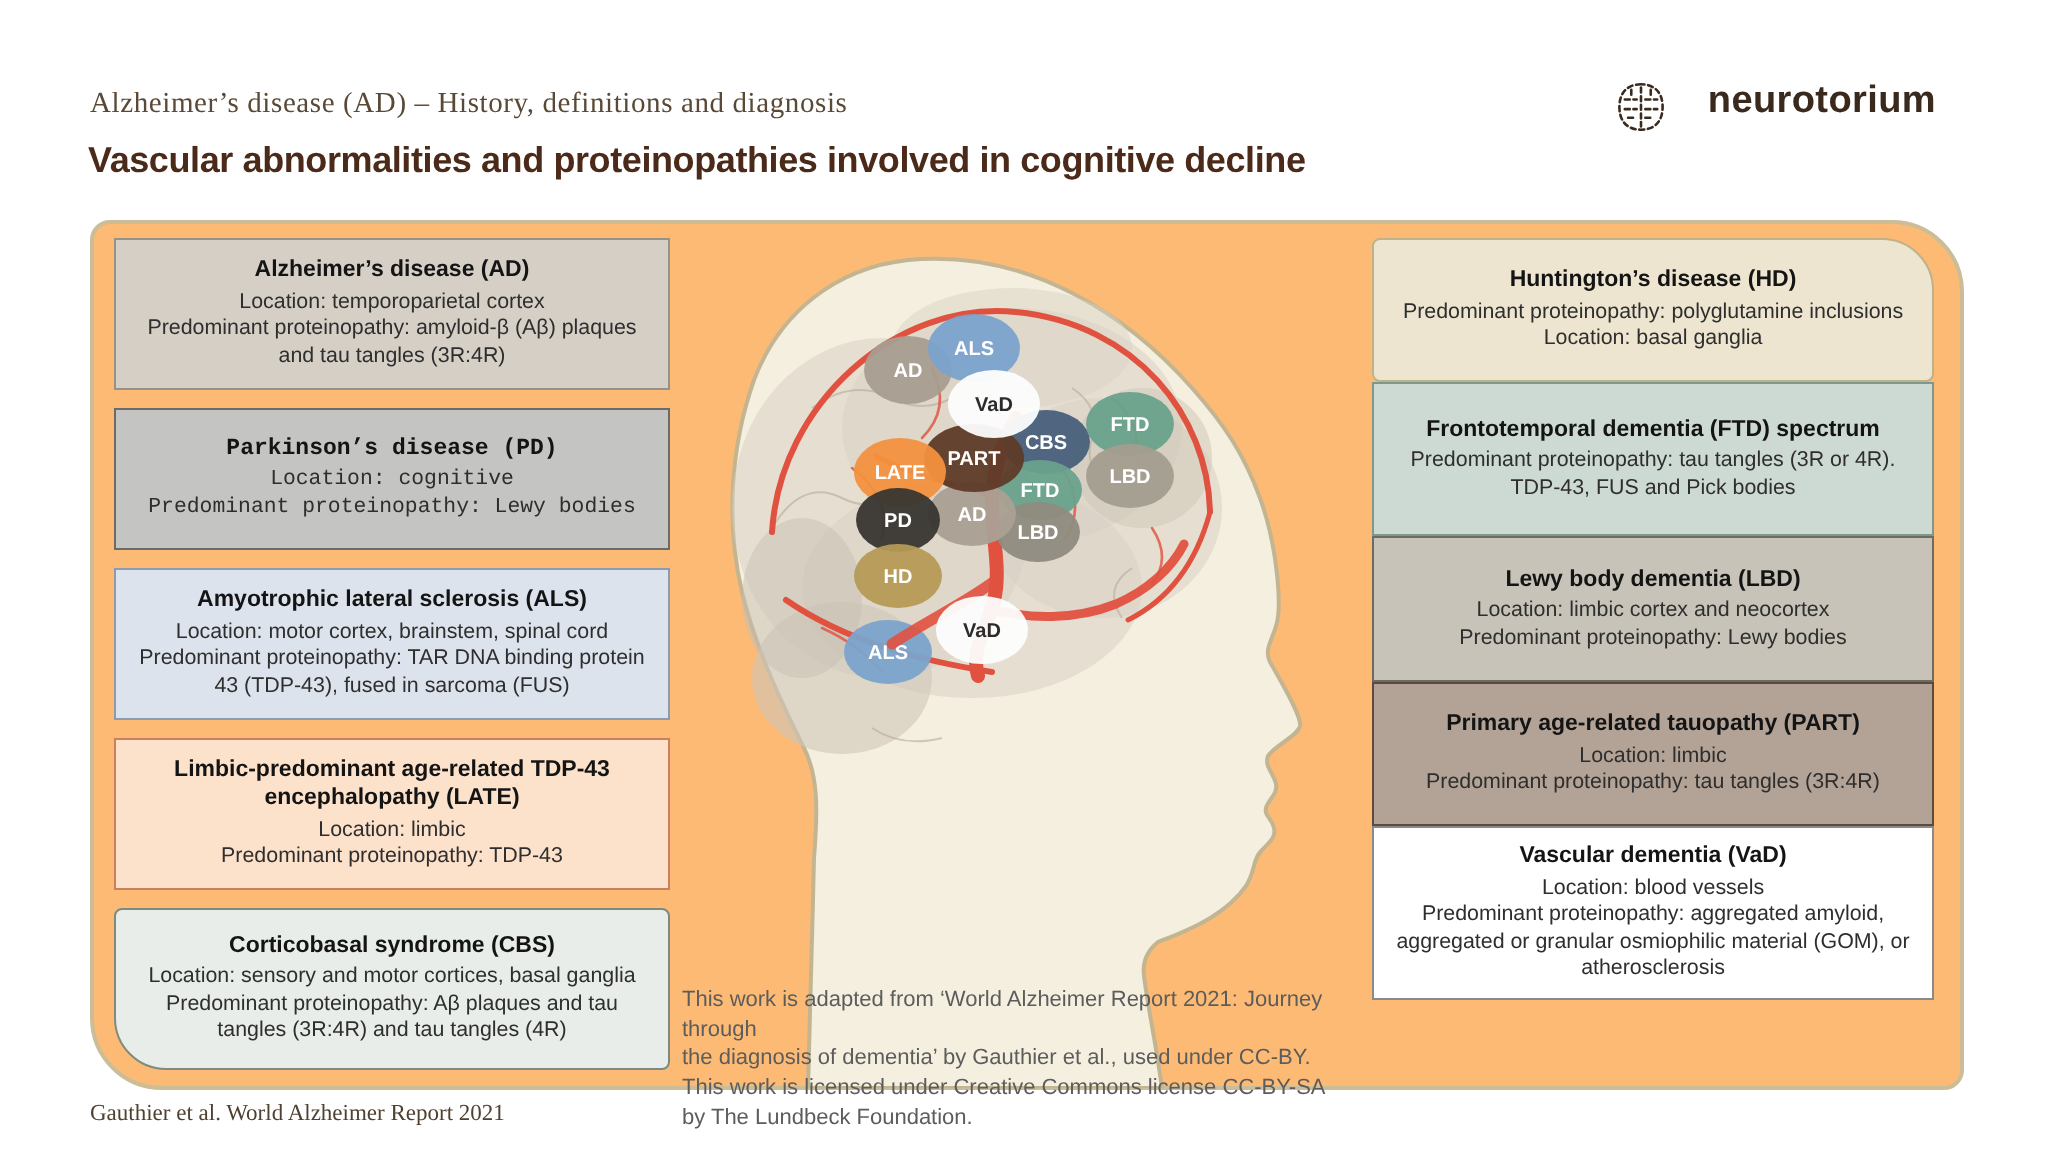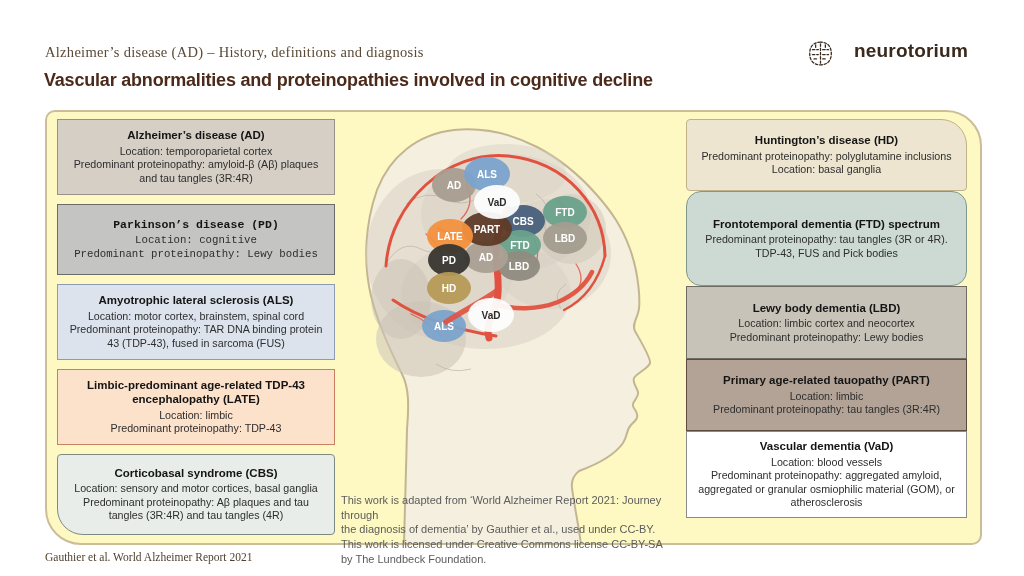--- a/index.html
+++ b/index.html
@@ -16,21 +16,21 @@
     position:absolute;right:56px;top:40px;display:flex;align-items:flex-start;gap:20px;
   }
   .logo-text{font-size:19px;font-weight:600;color:#3a2a1e;letter-spacing:.2px;}
   .page-title{
     position:absolute;left:44px;top:70px;margin:0;
     font-size:18px;font-weight:bold;color:#4c2a1a;letter-spacing:-.2px;
   }
   .container{
     position:absolute;left:45px;top:110px;width:937px;height:435px;
     border:2px solid #cabd97;border-radius:10px 36px 10px 36px;
-    background:#fef9c3;box-sizing:border-box;
+    background:#fdba74;box-sizing:border-box;
   }
   .col{position:absolute;top:7px;display:flex;flex-direction:column;}
   .col.left{left:10px;width:278px;gap:9px;}
   .col.right{right:13px;width:281px;gap:0;}
   .box{
     border:1.5px solid;box-sizing:border-box;
     display:flex;flex-direction:column;justify-content:center;
     text-align:center;padding:4px 8px;
   }
   .col.right .box:first-child{border-radius:4px 26px 4px 4px;}
@@ -100,21 +100,21 @@
         <div class="box-line">Location: sensory and motor cortices, basal ganglia</div>
         <div class="box-line">Predominant proteinopathy: Aβ plaques and tau tangles (3R:4R) and tau tangles (4R)</div>
       </div>
     </div>
   <div class="col right" id="right-col">
       <div class="box" style="background: rgb(237, 229, 208); border-color: rgb(191, 178, 138); height: 72px;">
         <div class="box-title">Huntington’s disease (HD)</div>
         <div class="box-line">Predominant proteinopathy: polyglutamine inclusions</div>
         <div class="box-line">Location: basal ganglia</div>
       </div>
-      <div class="box" style="background: rgb(205, 217, 211); border-color: rgb(127, 152, 140); height: 95px; border-radius: 15px;">
+      <div class="box" style="background: rgb(205, 217, 211); border-color: rgb(127, 152, 140); height: 77px;">
         <div class="box-title">Frontotemporal dementia (FTD) spectrum</div>
         <div class="box-line">Predominant proteinopathy: tau tangles (3R or 4R). TDP-43, FUS and Pick bodies</div>
       </div>
       <div class="box" style="background: rgb(199, 195, 185); border-color: rgb(111, 107, 98); height: 73px;">
         <div class="box-title">Lewy body dementia (LBD)</div>
         <div class="box-line">Location: limbic cortex and neocortex</div>
         <div class="box-line">Predominant proteinopathy: Lewy bodies</div>
       </div>
       <div class="box" style="background: rgb(178, 163, 150); border-color: rgb(92, 74, 60); height: 72px;">
         <div class="box-title">Primary age-related tauopathy (PART)</div>

